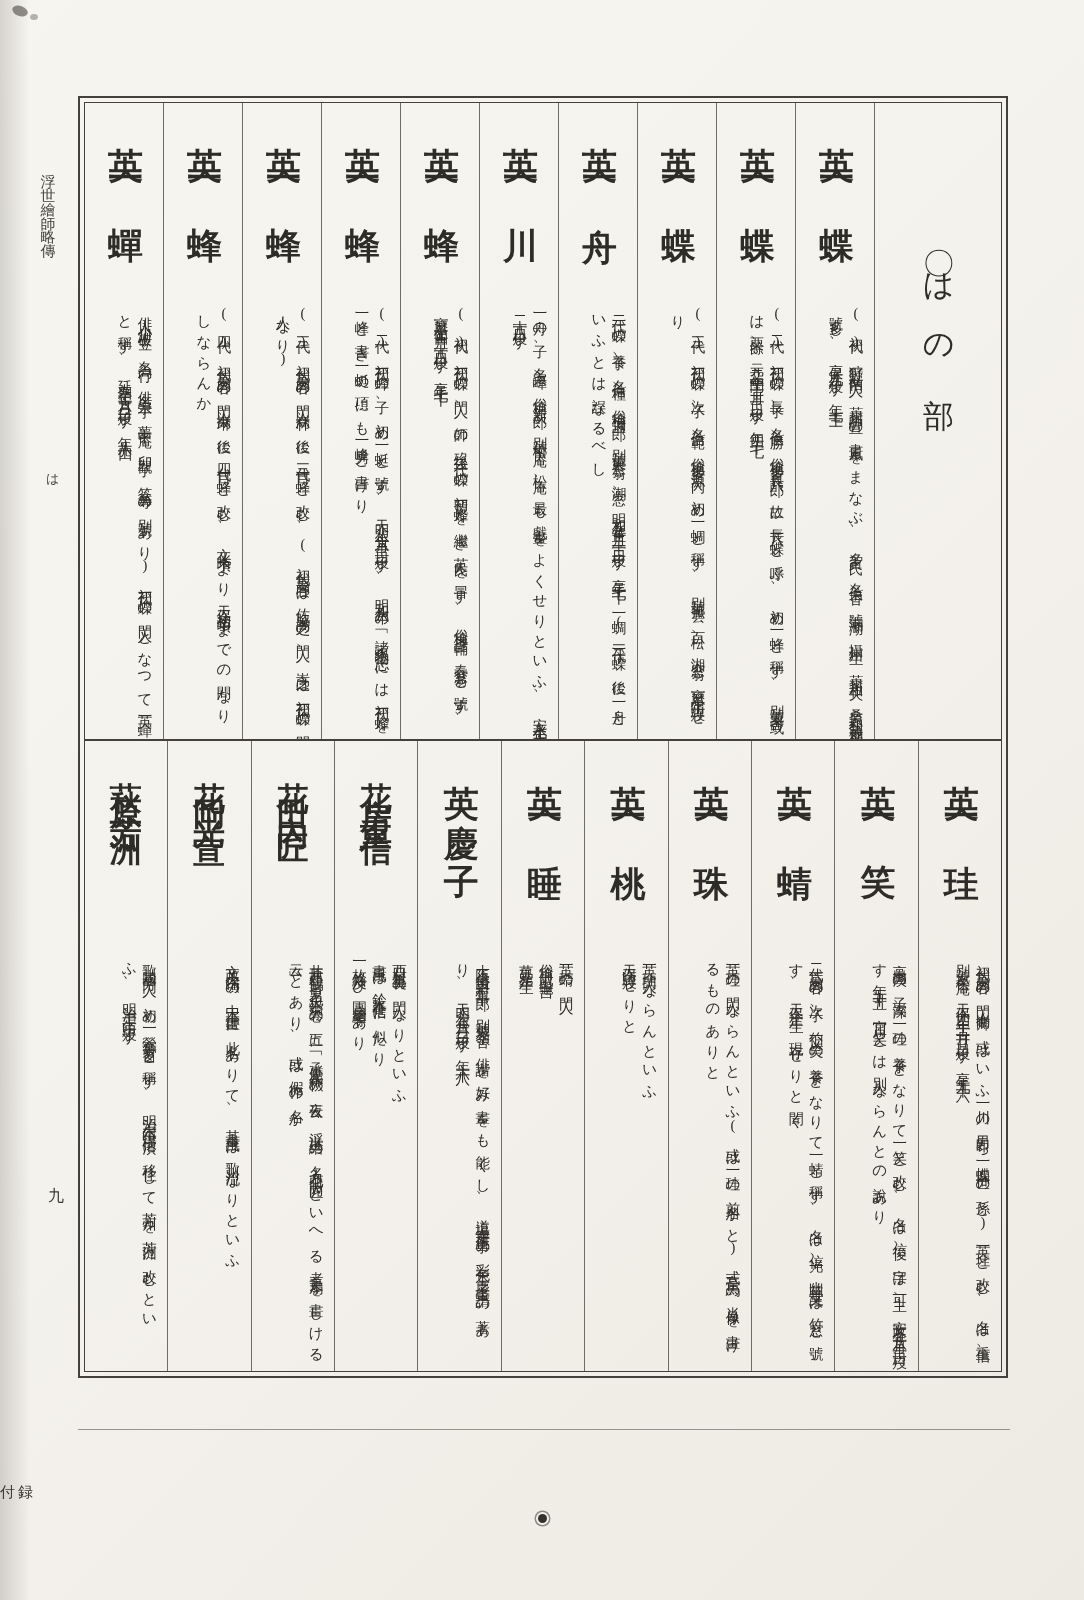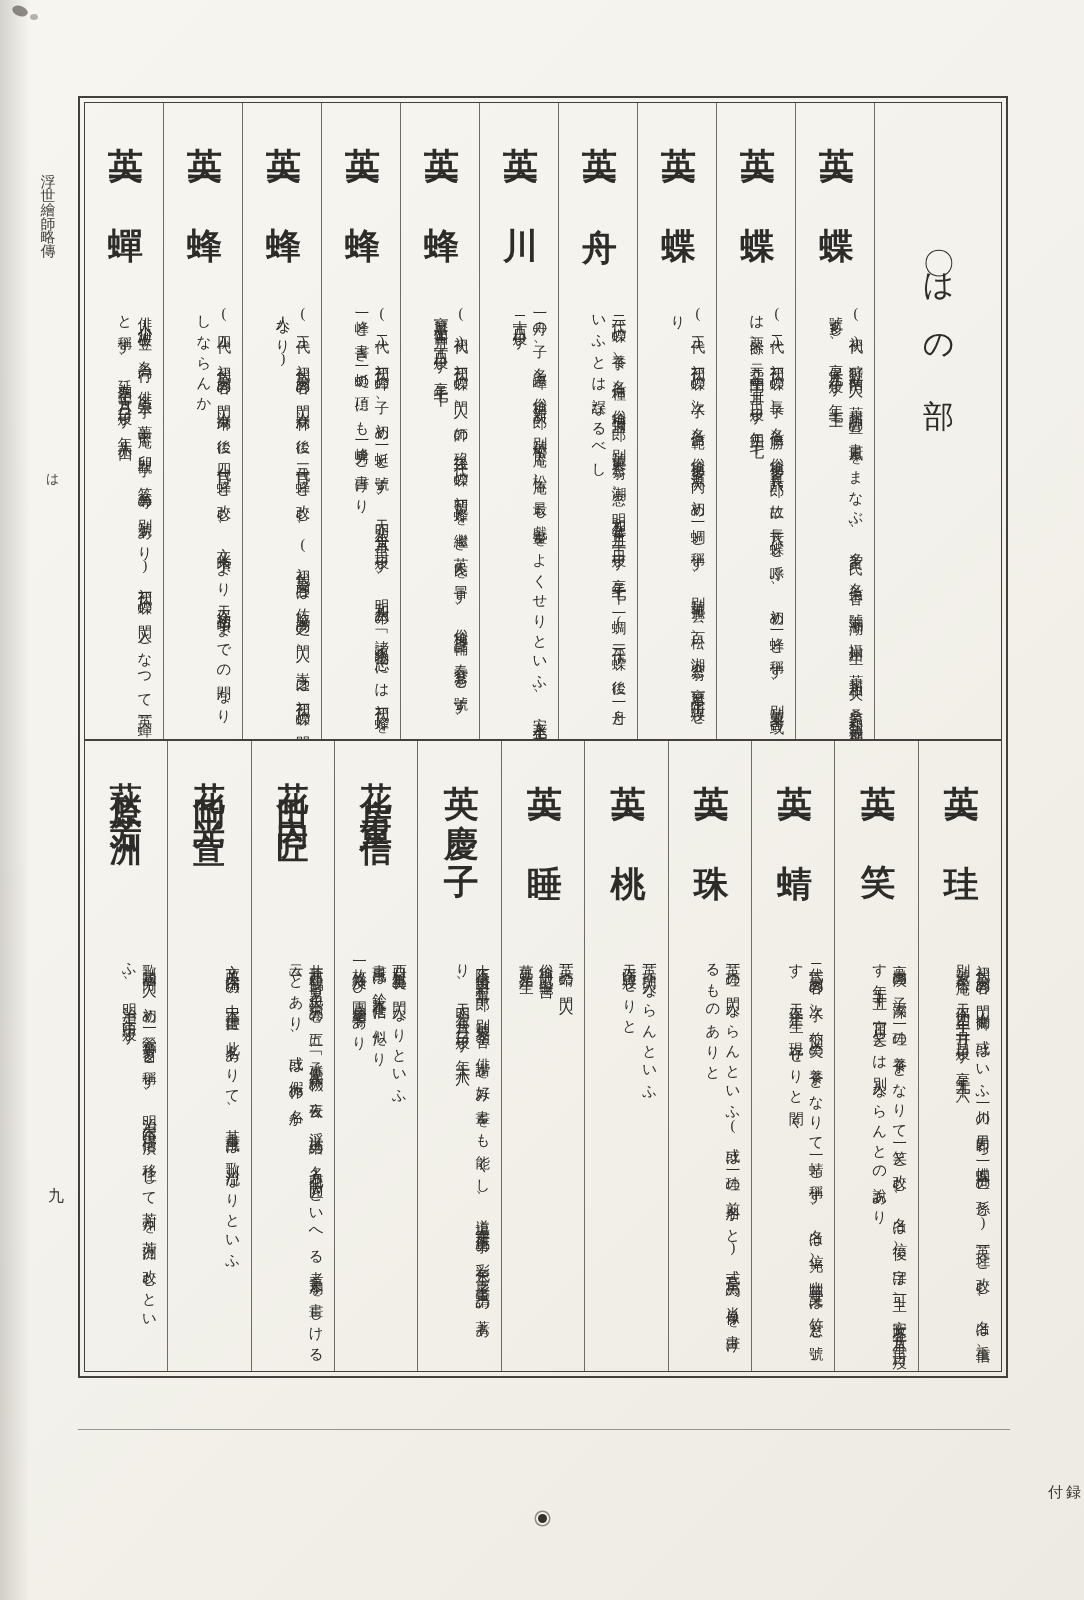--- a/index.html
+++ b/index.html
@@ -53,21 +53,21 @@
 
   
   .running-title{position:absolute;left:38px;top:162px;
     writing-mode:vertical-rl;text-orientation:upright;
     font-size:15px;letter-spacing:14px;color:#474440;}
   .kana-tab{position:absolute;left:46px;top:470px;font-size:13px;color:#474440;}
   .page-num{position:absolute;left:48px;top:1186px;font-size:16px;color:#3b3835;}
   .bottom-rule{position:absolute;left:78px;top:1429px;width:932px;height:1px;
     background:var(--rule-light);opacity:.7;}
   .footer-label{position:absolute;left:0;width:1084px;top:1483px;
-    text-align:right;font-size:15px;letter-spacing:3px;color:#3b3835;}
+    text-align:left;font-size:15px;letter-spacing:3px;color:#3b3835;}
   .footer-dot{position:absolute;left:538px;top:1514px;width:9px;height:9px;
     border-radius:50%;background:#34312d;
     box-shadow:0 0 0 2px var(--paper),0 0 0 3.5px #8d8a84;}
 </style>
 </head>
 <body>
 
 <div class="sheet">
   <div class="edge-shade"></div>
   <div class="artifact a1"></div>

